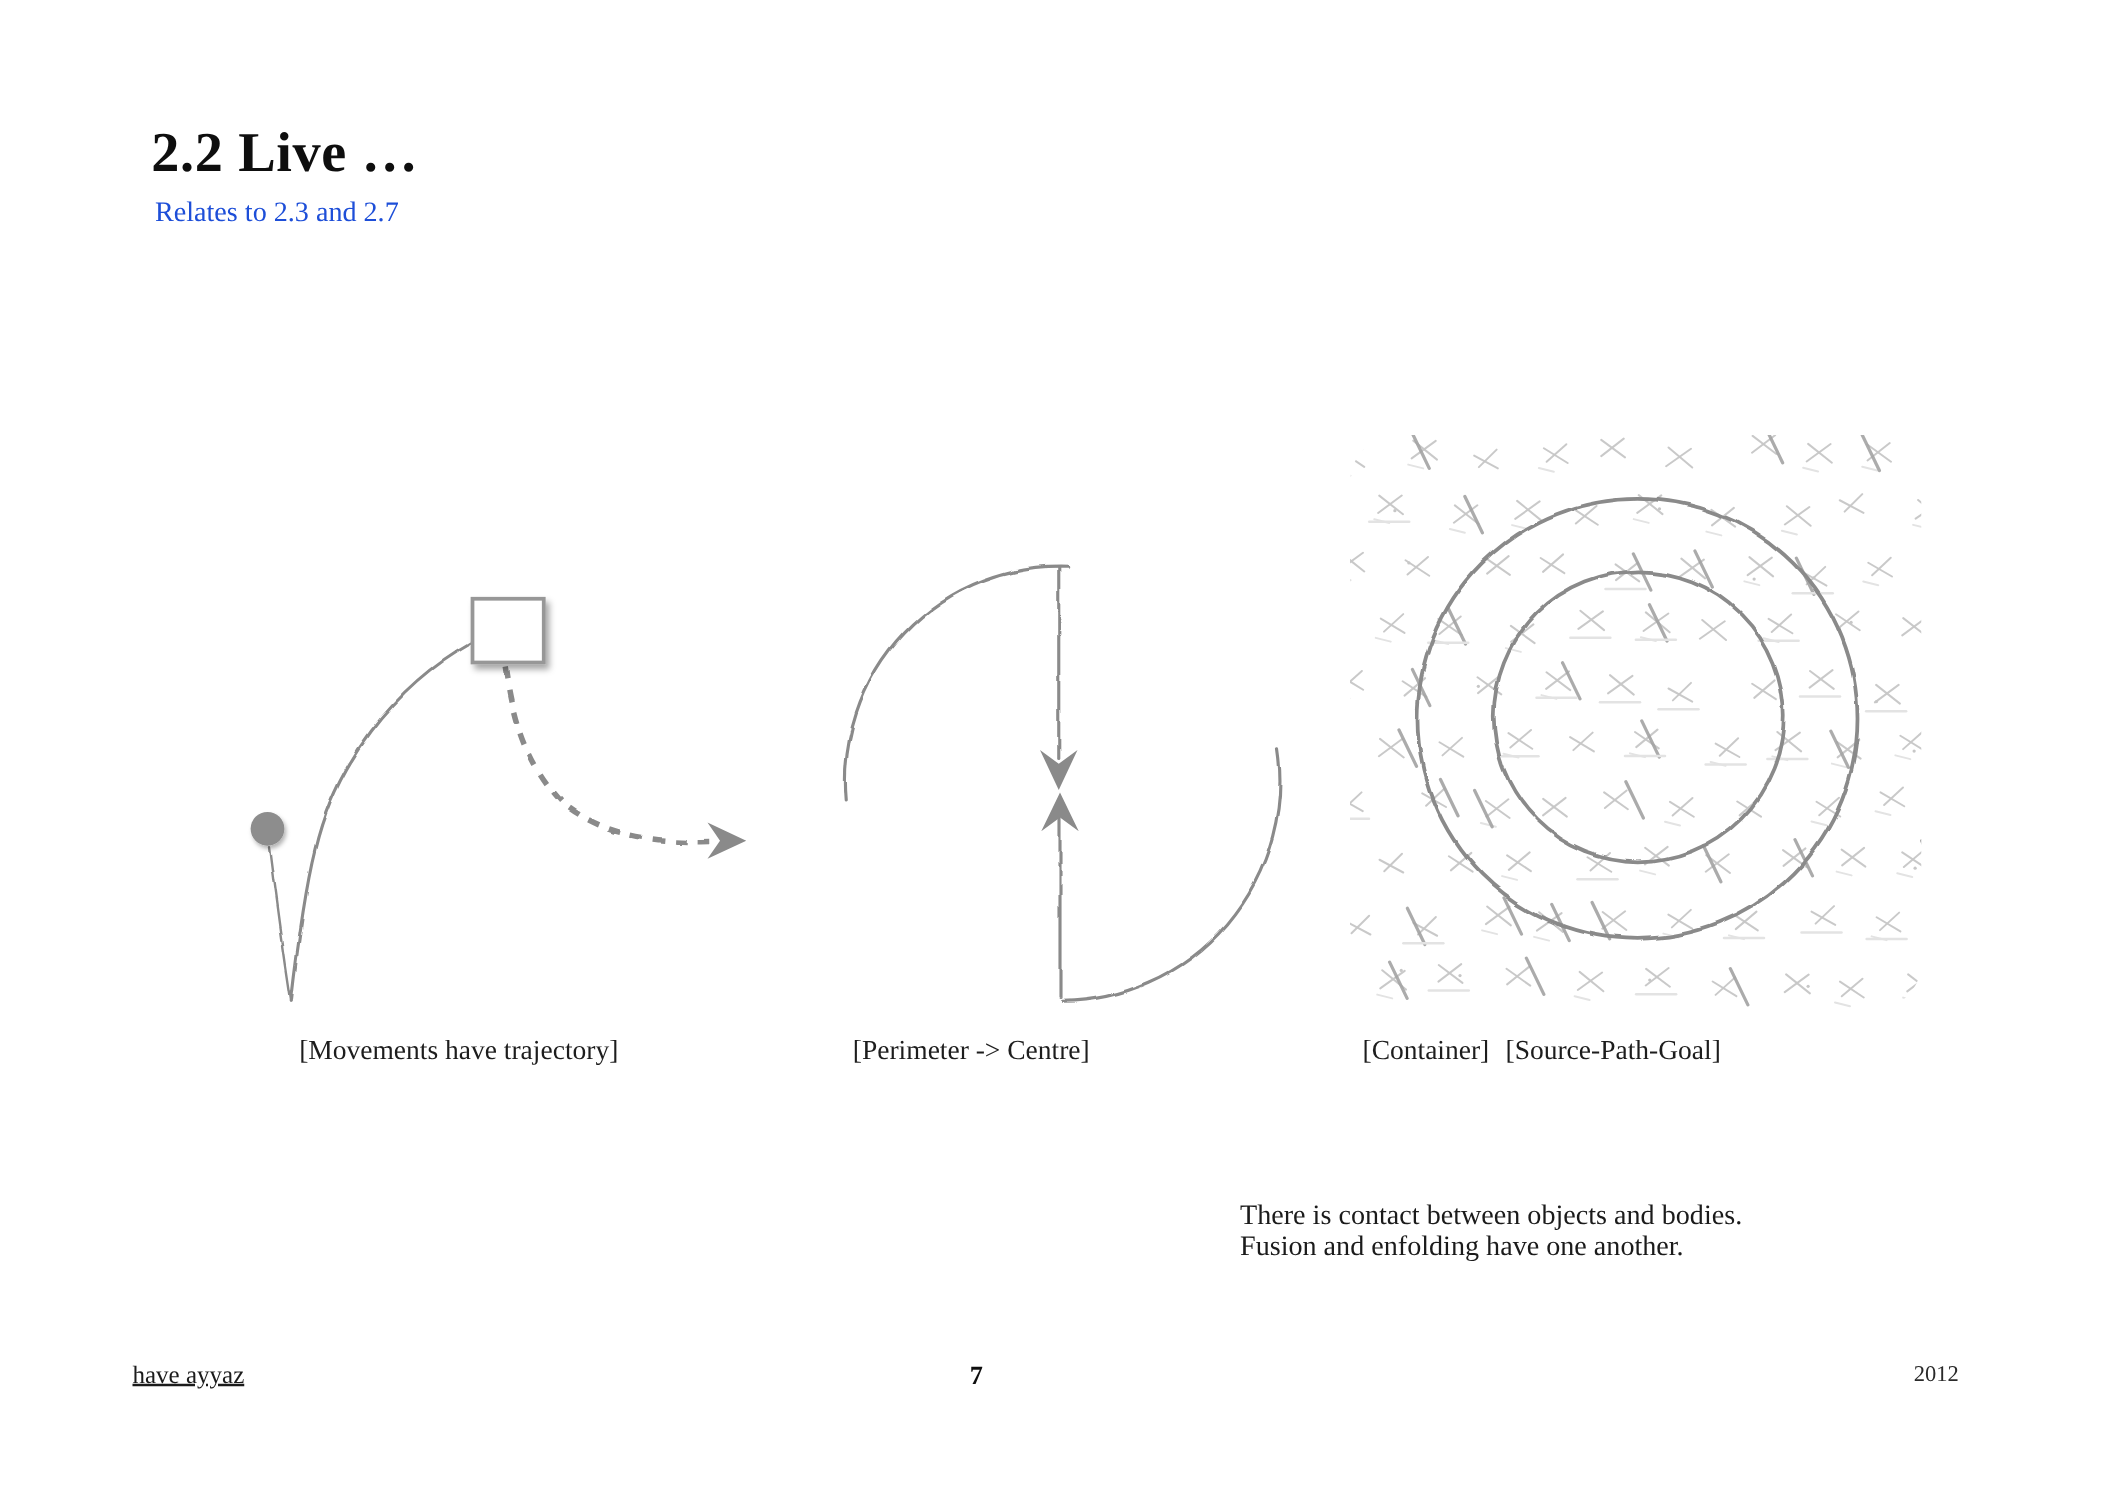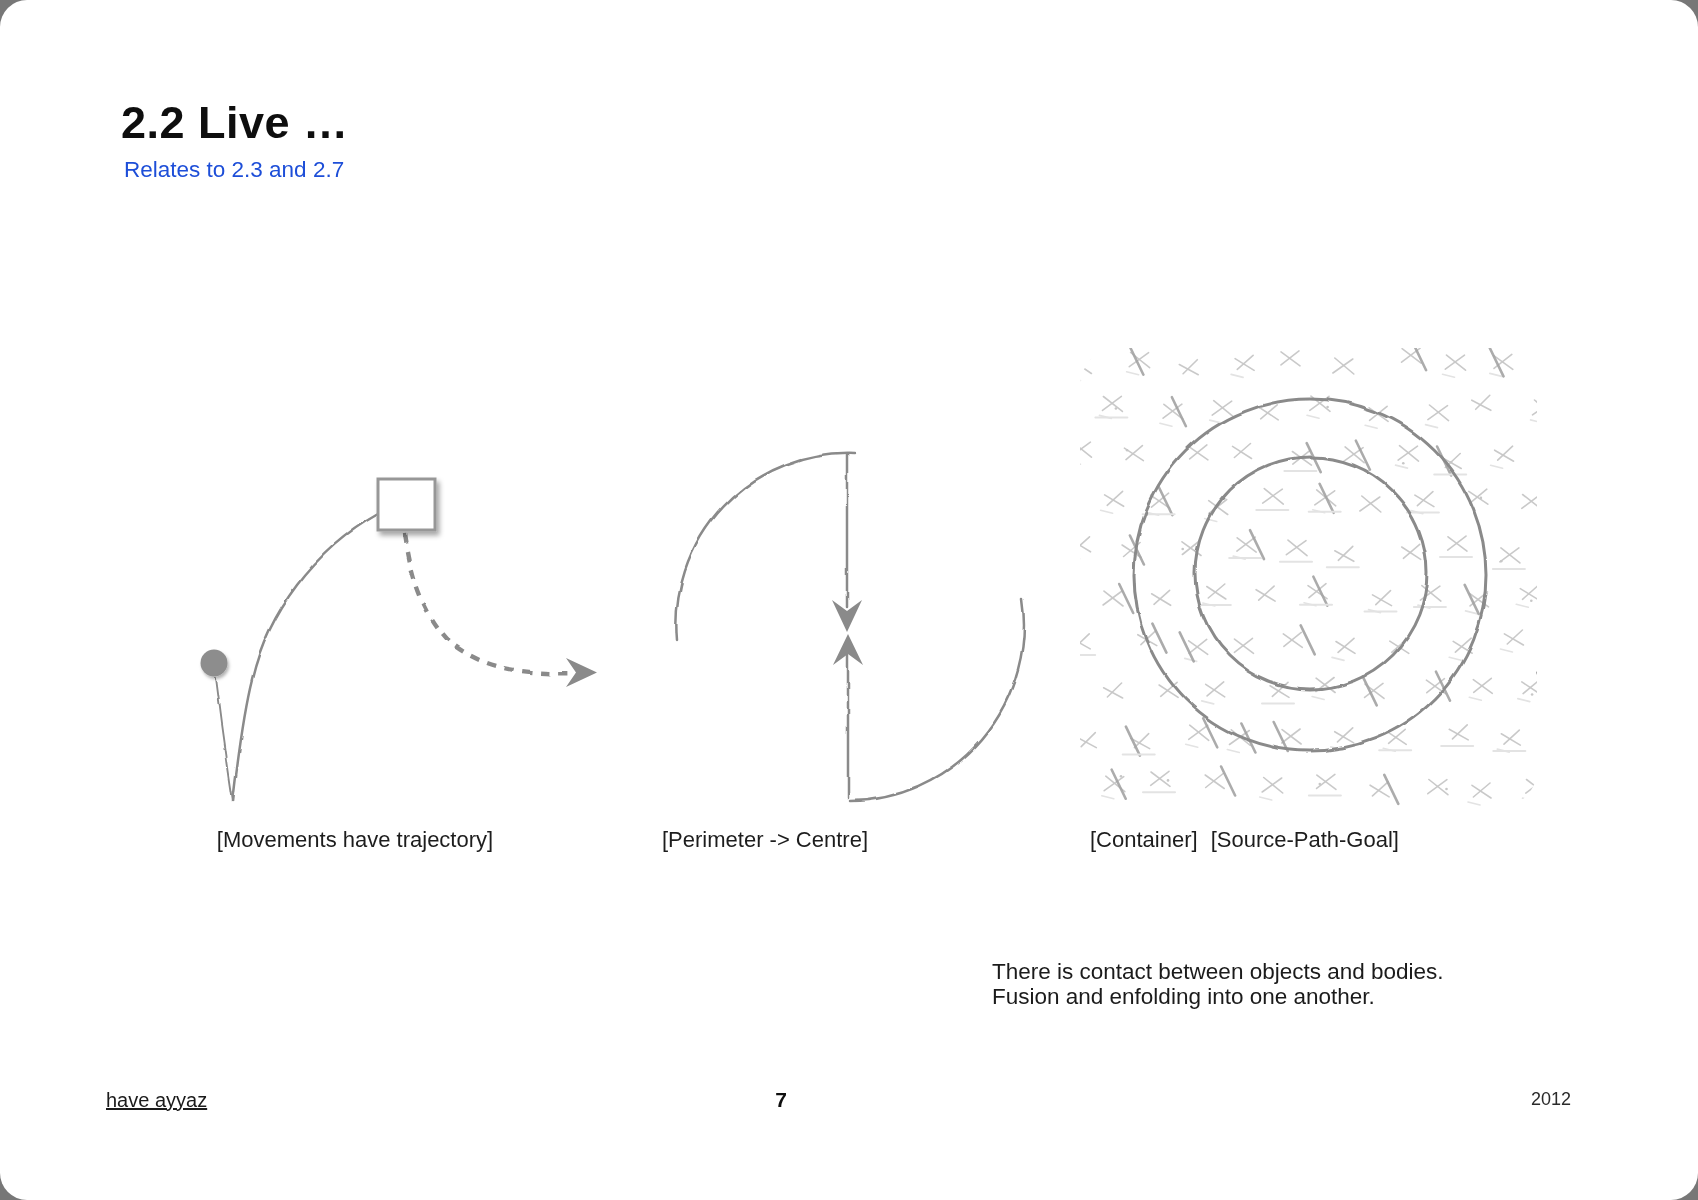--- a/index.html
+++ b/index.html
@@ -6,24 +6,23 @@
     --ink:#141414;
     --sketch:#8a8a8a;
     --paper:#ffffff;
   }
   html,body{margin:0;padding:0;background:#777;}
   .slide{
     position:relative;
     width:1698px;height:1200px;
     background:var(--paper);
     overflow:hidden;
-    font-family:Liberation Sans, sans-serif;
+    font-family:Liberation Serif, serif;
     color:var(--ink);
     margin:0 auto;
-    border-radius:27px;
   }
   .abs{position:absolute;}
   .title{
     left:121px;top:98px;
     font-size:45px;font-weight:700;
     letter-spacing:0.5px;
     color:#0e0e0e;
     line-height:1.1;
   }
   .subtitle{
@@ -41,21 +40,21 @@
   .sk{fill:none;stroke:var(--sketch);stroke-width:2.5;stroke-linecap:round;}
   .sk.thin{stroke-width:1.9;}
   .sk.c3{stroke-width:3;}
   .sk.dash{stroke-width:4.4;stroke-dasharray:9.5 8.5;stroke-linecap:butt;}
   .caption{
     top:827px;
     font-size:22px;
     color:#1d1d1d;
     white-space:nowrap;
   }
-  .caption.centered{transform:translateX(-50%);}
+  .caption.centered{transform:translateX(-50%);margin-left:12px;}
   .cap-gap{display:inline-block;width:13px;}
   .notes{
     left:992px;top:959px;
     font-size:22.5px;line-height:25px;
     color:#1b1b1b;
   }
   .footer-author{
     left:106px;top:1089px;
     font-size:20px;
     text-decoration:underline;
@@ -422,20 +421,20 @@
   </svg>
 
   <div class="abs caption centered" style="left:355px;">[Movements have trajectory]</div>
   <div class="abs caption centered" style="left:765px;">[Perimeter -&gt; Centre]</div>
   <div class="abs caption" style="left:1090px;">
     <span>[Container]</span><span class="cap-gap"></span><span>[Source-Path-Goal]</span>
   </div>
 
   <div class="abs notes">
     <div>There is contact between objects and bodies.</div>
-    <div>Fusion and enfolding into one another.</div>
+    <div>Fusion and enfolding have one another.</div>
   </div>
 
   <div class="abs footer-author">have ayyaz</div>
   <div class="abs footer-page">7</div>
   <div class="abs footer-year">2012</div>
 
 </div>
 
 </body></html>

